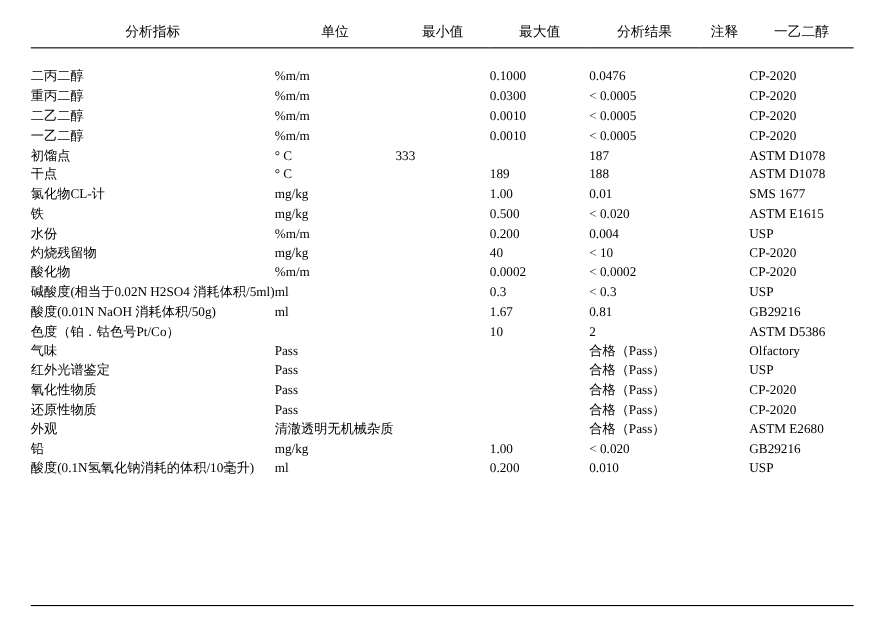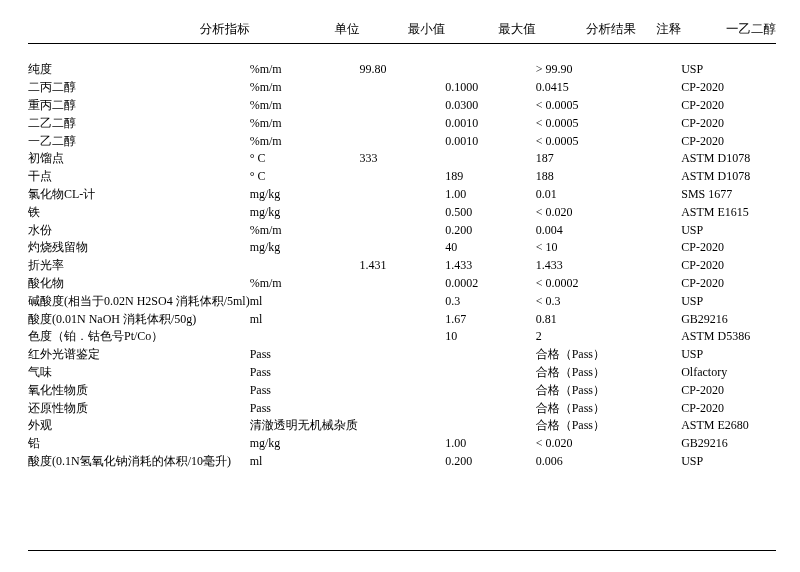--- a/index.html
+++ b/index.html
@@ -25,21 +25,21 @@
   table.coa {
     position: absolute;
     left: 28px;
     top: 22px;
     width: 748px;
     border-collapse: collapse;
     font-size: 12px;
     line-height: 1.15;
   }
   table.coa thead th {
-    text-align: right;
+    text-align: center;
     font-weight: normal;
     font-size: 12.5px;
     padding: 0 0 6px 0;
     vertical-align: bottom;
     white-space: nowrap;
   }
   table.coa thead tr.headrow th {
     border-bottom: 1px solid #000000;
     padding-bottom: 7px;
   }
@@ -103,35 +103,26 @@
         <th>最大值</th>
         <th>分析结果</th>
         <th>注释</th>
         <th>一乙二醇</th>
       </tr>
     </thead>
     <tbody>
       <tr class="spacer">
         <td colspan="7"></td>
       </tr>
-    <tr>
-          <td class="name">纯度</td>
-          <td class="unit">%m/m</td>
-          <td class="min">99.80</td>
-          <td class="max"></td>
-          <td class="result">&gt; 99.90</td>
-          <td class="note"></td>
-          <td class="method">USP</td>
-        </tr>
         <tr>
           <td class="name">二丙二醇</td>
           <td class="unit">%m/m</td>
           <td class="min"></td>
           <td class="max">0.1000</td>
-          <td class="result">0.0415</td>
+          <td class="result">0.0476</td>
           <td class="note"></td>
           <td class="method">CP-2020</td>
         </tr>
         <tr>
           <td class="name">重丙二醇</td>
           <td class="unit">%m/m</td>
           <td class="min"></td>
           <td class="max">0.0300</td>
           <td class="result">&lt; 0.0005</td>
           <td class="note"></td>
@@ -203,29 +194,20 @@
         <tr>
           <td class="name">灼烧残留物</td>
           <td class="unit">mg/kg</td>
           <td class="min"></td>
           <td class="max">40</td>
           <td class="result">&lt; 10</td>
           <td class="note"></td>
           <td class="method">CP-2020</td>
         </tr>
         <tr>
-          <td class="name">折光率</td>
-          <td class="unit"></td>
-          <td class="min">1.431</td>
-          <td class="max">1.433</td>
-          <td class="result">1.433</td>
-          <td class="note"></td>
-          <td class="method">CP-2020</td>
-        </tr>
-        <tr>
           <td class="name">酸化物</td>
           <td class="unit">%m/m</td>
           <td class="min"></td>
           <td class="max">0.0002</td>
           <td class="result">&lt; 0.0002</td>
           <td class="note"></td>
           <td class="method">CP-2020</td>
         </tr>
         <tr>
           <td class="name">碱酸度(相当于0.02N H2SO4 消耗体积/5ml)</td>
@@ -248,38 +230,38 @@
         <tr>
           <td class="name">色度（铂．钴色号Pt/Co）</td>
           <td class="unit"></td>
           <td class="min"></td>
           <td class="max">10</td>
           <td class="result">2</td>
           <td class="note"></td>
           <td class="method">ASTM D5386</td>
         </tr>
         <tr>
+          <td class="name">气味</td>
+          <td class="unit">Pass</td>
+          <td class="min"></td>
+          <td class="max"></td>
+          <td class="result">合格（Pass）</td>
+          <td class="note"></td>
+          <td class="method">Olfactory</td>
+        </tr>
+        <tr>
           <td class="name">红外光谱鉴定</td>
           <td class="unit">Pass</td>
           <td class="min"></td>
           <td class="max"></td>
           <td class="result">合格（Pass）</td>
           <td class="note"></td>
           <td class="method">USP</td>
         </tr>
         <tr>
-          <td class="name">气味</td>
-          <td class="unit">Pass</td>
-          <td class="min"></td>
-          <td class="max"></td>
-          <td class="result">合格（Pass）</td>
-          <td class="note"></td>
-          <td class="method">Olfactory</td>
-        </tr>
-        <tr>
           <td class="name">氧化性物质</td>
           <td class="unit">Pass</td>
           <td class="min"></td>
           <td class="max"></td>
           <td class="result">合格（Pass）</td>
           <td class="note"></td>
           <td class="method">CP-2020</td>
         </tr>
         <tr>
           <td class="name">还原性物质</td>
@@ -306,21 +288,21 @@
           <td class="max">1.00</td>
           <td class="result">&lt; 0.020</td>
           <td class="note"></td>
           <td class="method">GB29216</td>
         </tr>
         <tr>
           <td class="name">酸度(0.1N氢氧化钠消耗的体积/10毫升)</td>
           <td class="unit">ml</td>
           <td class="min"></td>
           <td class="max">0.200</td>
-          <td class="result">0.006</td>
+          <td class="result">0.010</td>
           <td class="note"></td>
           <td class="method">USP</td>
         </tr>
       </tbody>
   </table>
 
   <div class="bottomrule"></div>
 </div>
 
 </body></html>

